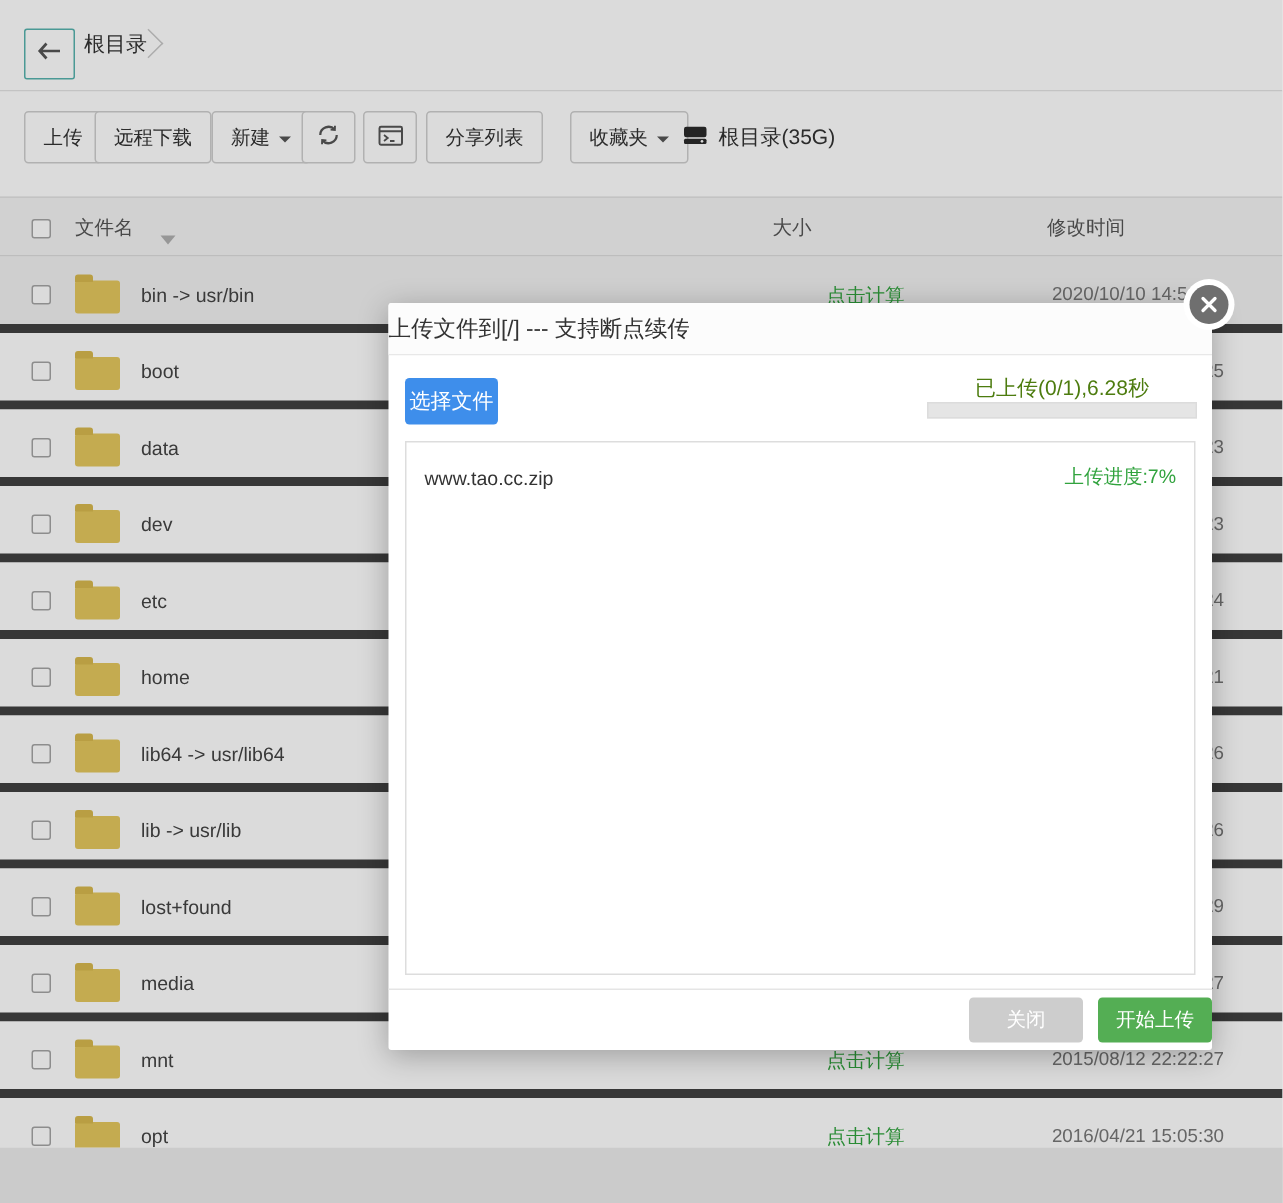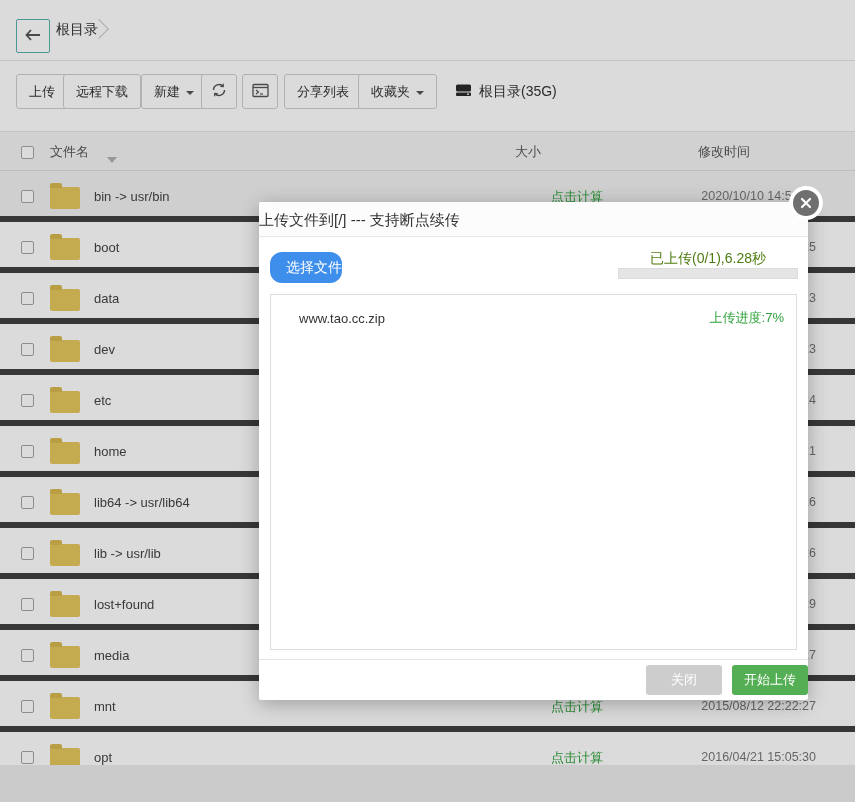--- a/index.html
+++ b/index.html
@@ -54,26 +54,26 @@
   .f-time { position:absolute; left:640px; right:39px; top:0; line-height:51px; font-size:12.5px; color:#777; text-align:right; white-space:nowrap; }
 
   
   .overlay { position:absolute; left:0; top:0; width:855px; height:802px; background:rgba(0,0,0,0.14); z-index:10; }
 
   
   .modal { position:absolute; left:259px; top:202px; width:549px; height:498px; background:#fff;
     z-index:20; border-radius:2px; box-shadow:0 4px 20px rgba(0,0,0,0.28); }
   .m-title { height:35px; line-height:35px; font-size:15px; color:#333;
     background:#fcfcfc; border-bottom:1px solid #e8e8e8; border-radius:2px 2px 0 0; }
-  .m-select { position:absolute; left:11px; top:50px; width:72px; height:31px; background:#3e8eeb;
-    color:#fff; font-size:14px; border:none; border-radius:12px; cursor:pointer; font-family:inherit;text-align:right; }
+  .m-select { position:absolute; left:11px; top:50px; width:62px; height:31px; background:#3e8eeb;
+    color:#fff; font-size:14px; border:none; border-radius:3px; cursor:pointer; font-family:inherit; }
   .m-status { position:absolute; right:10px; top:48px; width:180px; font-size:14px; color:#4d7c0f; text-align:center; }
   .m-bar { position:absolute; right:10px; top:66px; width:180px; height:11px; background:#e5e5e5; border:1px solid #dcdcdc; }
   .m-bar-fill { height:100%; width:0%; background:#54ae54; }
-  .m-list { position:absolute; left:11px; top:92px; width:527px; height:356px; border:1px solid #ddd; background:#fff; overflow:hidden;padding-left:16px; }
+  .m-list { position:absolute; left:11px; top:92px; width:527px; height:356px; border:1px solid #ddd; background:#fff; overflow:hidden; }
   .m-file { display:flex; align-items:center; height:46px; padding:0 12px; font-size:13px; }
   .m-file-name { flex:1; color:#333; }
   .m-file-size { width:200px; text-align:right; color:#9b9b9b; }
   .m-file-prog { width:130px; text-align:right; color:#31a33e; }
   .m-footer { position:absolute; left:0; right:0; top:457px; bottom:0; border-top:1px solid #e5e5e5;
     display:flex; align-items:center; justify-content:flex-end; gap:10px; }
   .m-btn { height:30px; width:76px; border:none; border-radius:3px; color:#fff; font-size:13px; cursor:pointer; font-family:inherit; }
   .m-btn.gray { background:#cdcdcd; }
   .m-btn.green { background:#54ae54; }
   .m-close { position:absolute; left:530px; top:-16px; width:34px; height:34px; border-radius:50%;
@@ -119,21 +119,21 @@
       <span>
         <svg width="17" height="15" viewBox="0 0 17 15" fill="none" stroke="#555" stroke-width="1.3">
           <rect x="1" y="1.5" width="15" height="12" rx="1"></rect>
           <path d="M1 4.5 H16"></path>
           <path d="M4 7 L6.5 9 L4 11" stroke-width="1.2"></path>
           <path d="M8 11 H11" stroke-width="1.2"></path>
         </svg>
       </span>
     </button>
     <button class="tbtn" style="left:284px;">分享列表</button>
-    <button class="tbtn" style="left:358px;">
+    <button class="tbtn" style="left:380px;">
       <span>收藏夹</span>
       <span class="caret"></span>
     </button>
     <div class="disk-info">
       <span>
         <svg width="17" height="16" viewBox="0 0 17 16">
           <rect x="1" y="2.5" width="15" height="7" rx="1.5" fill="#2b2b2b"></rect>
           <rect x="1" y="10.5" width="15" height="3.5" rx="1" fill="#2b2b2b"></rect>
           <circle cx="13" cy="12.2" r="0.9" fill="#fff"></circle>
         </svg>

